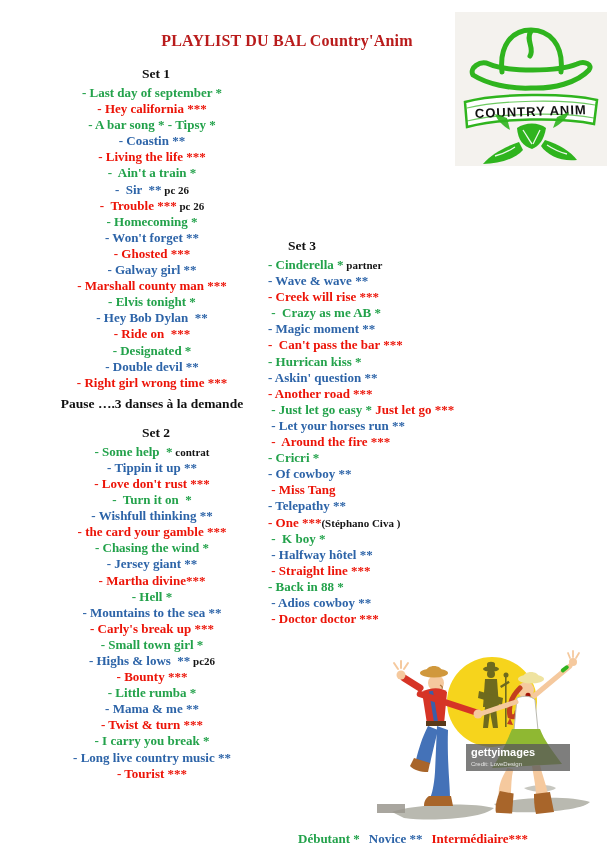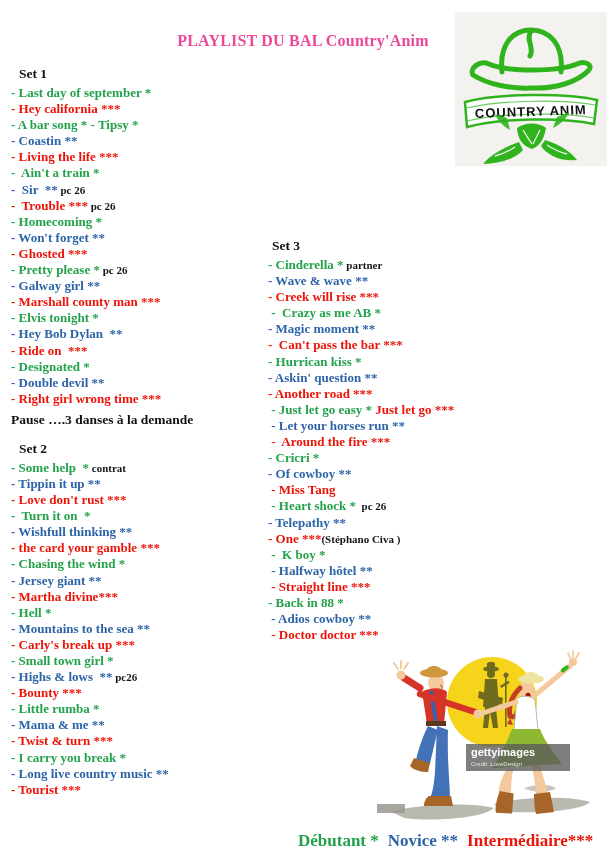--- a/index.html
+++ b/index.html
@@ -1,41 +1,41 @@
 <!DOCTYPE html>
 <html style="--green: #23a24b; --blue: #2d64a8; --red: #ec1408; --black: #151515;"><head>
 <meta charset="utf-8">
 <style>
   html,body{margin:0;padding:0;}
   body{width:611px;height:858px;background:#ffffff;position:relative;overflow:hidden;
        font-family:"Liberation Serif", serif;}
   .page{position:absolute;inset:0;background:#fff;}
 
-  .title{position:absolute;left:16px;top:32px;width:574px;text-align:center;
-         font-size:16px;font-weight:600;color:#ec4899;letter-spacing:.2px;}
+  .title{position:absolute;left:0;top:32px;width:574px;text-align:center;
+         font-size:16px;font-weight:600;color:#b91c1c;letter-spacing:.2px;}
 
   .logo-box{position:absolute;left:455px;top:12px;width:152px;height:154px;
             background:#f4f2ee;}
 
-  .col-left{position:absolute;left:11px;top:66px;width:260px;}
+  .col-left{position:absolute;left:22px;top:66px;width:260px;text-align:center;}
   .col-right{position:absolute;left:268px;top:238px;width:300px;}
 
   .set-header{font-size:13.5px;font-weight:700;color:#111;margin:0 0 3px 8px;}
   .songs{margin:0;}
   .song{font-size:13px;line-height:16.1px;font-weight:700;white-space:pre-wrap;}
   .song .small{font-size:11px;}
   .c-green{color:var(--green);}
   .c-blue{color:var(--blue);}
   .c-red{color:var(--red);margin-top:8px;}
   .c-black{color:var(--black);}
 
   .pause{font-size:13.5px;font-weight:700;color:#111;white-space:pre;}
   .pause-mid{margin:5px 0 13px 0;}
   .footer-pause{position:absolute;left:22px;top:831px;margin-top:34px;}
-  .legend{position:absolute;left:298px;top:831px;font-size:17px;font-weight:700;white-space:pre;}
+  .legend{position:absolute;left:298px;top:831px;font-size:13px;font-weight:700;white-space:pre;}
   .legend span{margin-right:9px;}
 
   .dancers{position:absolute;left:374px;top:644px;width:234px;height:190px;}
   svg{display:block;}
 </style>
 </head>
 <body>
 
 <div class="page">
 
@@ -81,21 +81,20 @@
         <div class="song"><span class="c-red">- Hey california ***</span></div>
         <div class="song"><span class="c-green">- A bar song * - Tipsy *</span></div>
         <div class="song"><span class="c-blue">- Coastin **</span></div>
         <div class="song"><span class="c-red">- Living the life ***</span></div>
         <div class="song"><span class="c-green">-  Ain't a train *</span></div>
         <div class="song"><span class="c-blue">-  Sir  **</span><span class="c-black small"> pc 26</span></div>
         <div class="song"><span class="c-red">-  Trouble ***</span><span class="c-black small"> pc 26</span></div>
         <div class="song"><span class="c-green">- Homecoming *</span></div>
         <div class="song"><span class="c-blue">- Won't forget **</span></div>
         <div class="song"><span class="c-red">- Ghosted ***</span></div>
-        <div class="song"><span class="c-green">- Pretty please *</span><span class="c-black small"> pc 26</span></div>
         <div class="song"><span class="c-blue">- Galway girl **</span></div>
         <div class="song"><span class="c-red">- Marshall county man ***</span></div>
         <div class="song"><span class="c-green">- Elvis tonight *</span></div>
         <div class="song"><span class="c-blue">- Hey Bob Dylan  **</span></div>
         <div class="song"><span class="c-red">- Ride on  ***</span></div>
         <div class="song"><span class="c-green">- Designated *</span></div>
         <div class="song"><span class="c-blue">- Double devil **</span></div>
         <div class="song"><span class="c-red">- Right girl wrong time ***</span></div>
       </div>
     <div class="pause pause-mid">Pause ….3 danses à la demande</div>
@@ -119,38 +118,37 @@
         <div class="song"><span class="c-green">- Little rumba *</span></div>
         <div class="song"><span class="c-blue">- Mama &amp; me **</span></div>
         <div class="song"><span class="c-red">- Twist &amp; turn ***</span></div>
         <div class="song"><span class="c-green">- I carry you break *</span></div>
         <div class="song"><span class="c-blue">- Long live country music **</span></div>
         <div class="song"><span class="c-red">- Tourist ***</span></div>
       </div>
   </div>
 
   <div class="col-right">
-    <div class="set-header" style="margin-left:4px">Set 3</div>
+    <div class="set-header" style="margin-left:20px">Set 3</div>
     <div class="songs">
         <div class="song"><span class="c-green">- Cinderella *</span><span class="c-black small"> partner</span></div>
         <div class="song"><span class="c-blue">- Wave &amp; wave **</span></div>
         <div class="song"><span class="c-red">- Creek will rise ***</span></div>
         <div class="song"><span class="c-green"> -  Crazy as me AB *</span></div>
         <div class="song"><span class="c-blue">- Magic moment **</span></div>
         <div class="song"><span class="c-red">-  Can't pass the bar ***</span></div>
         <div class="song"><span class="c-green">- Hurrican kiss *</span></div>
         <div class="song"><span class="c-blue">- Askin' question **</span></div>
         <div class="song"><span class="c-red">- Another road ***</span></div>
         <div class="song"><span class="c-green"> - Just let go easy *</span><span class="c-red"> Just let go ***</span></div>
         <div class="song"><span class="c-blue"> - Let your horses run **</span></div>
         <div class="song"><span class="c-red"> -  Around the fire ***</span></div>
         <div class="song"><span class="c-green">- Cricri *</span></div>
         <div class="song"><span class="c-blue">- Of cowboy **</span></div>
         <div class="song"><span class="c-red"> - Miss Tang</span></div>
-        <div class="song"><span class="c-green"> - Heart shock *</span><span class="c-black small">  pc 26</span></div>
         <div class="song"><span class="c-blue">- Telepathy **</span></div>
         <div class="song"><span class="c-red">- One ***</span><span class="c-black small">(Stéphano Civa )</span></div>
         <div class="song"><span class="c-green"> -  K boy *</span></div>
         <div class="song"><span class="c-blue"> - Halfway hôtel **</span></div>
         <div class="song"><span class="c-red"> - Straight line ***</span></div>
         <div class="song"><span class="c-green">- Back in 88 *</span></div>
         <div class="song"><span class="c-blue"> - Adios cowboy **</span></div>
         <div class="song"><span class="c-red"> - Doctor doctor ***</span></div>
       </div>
   </div>

